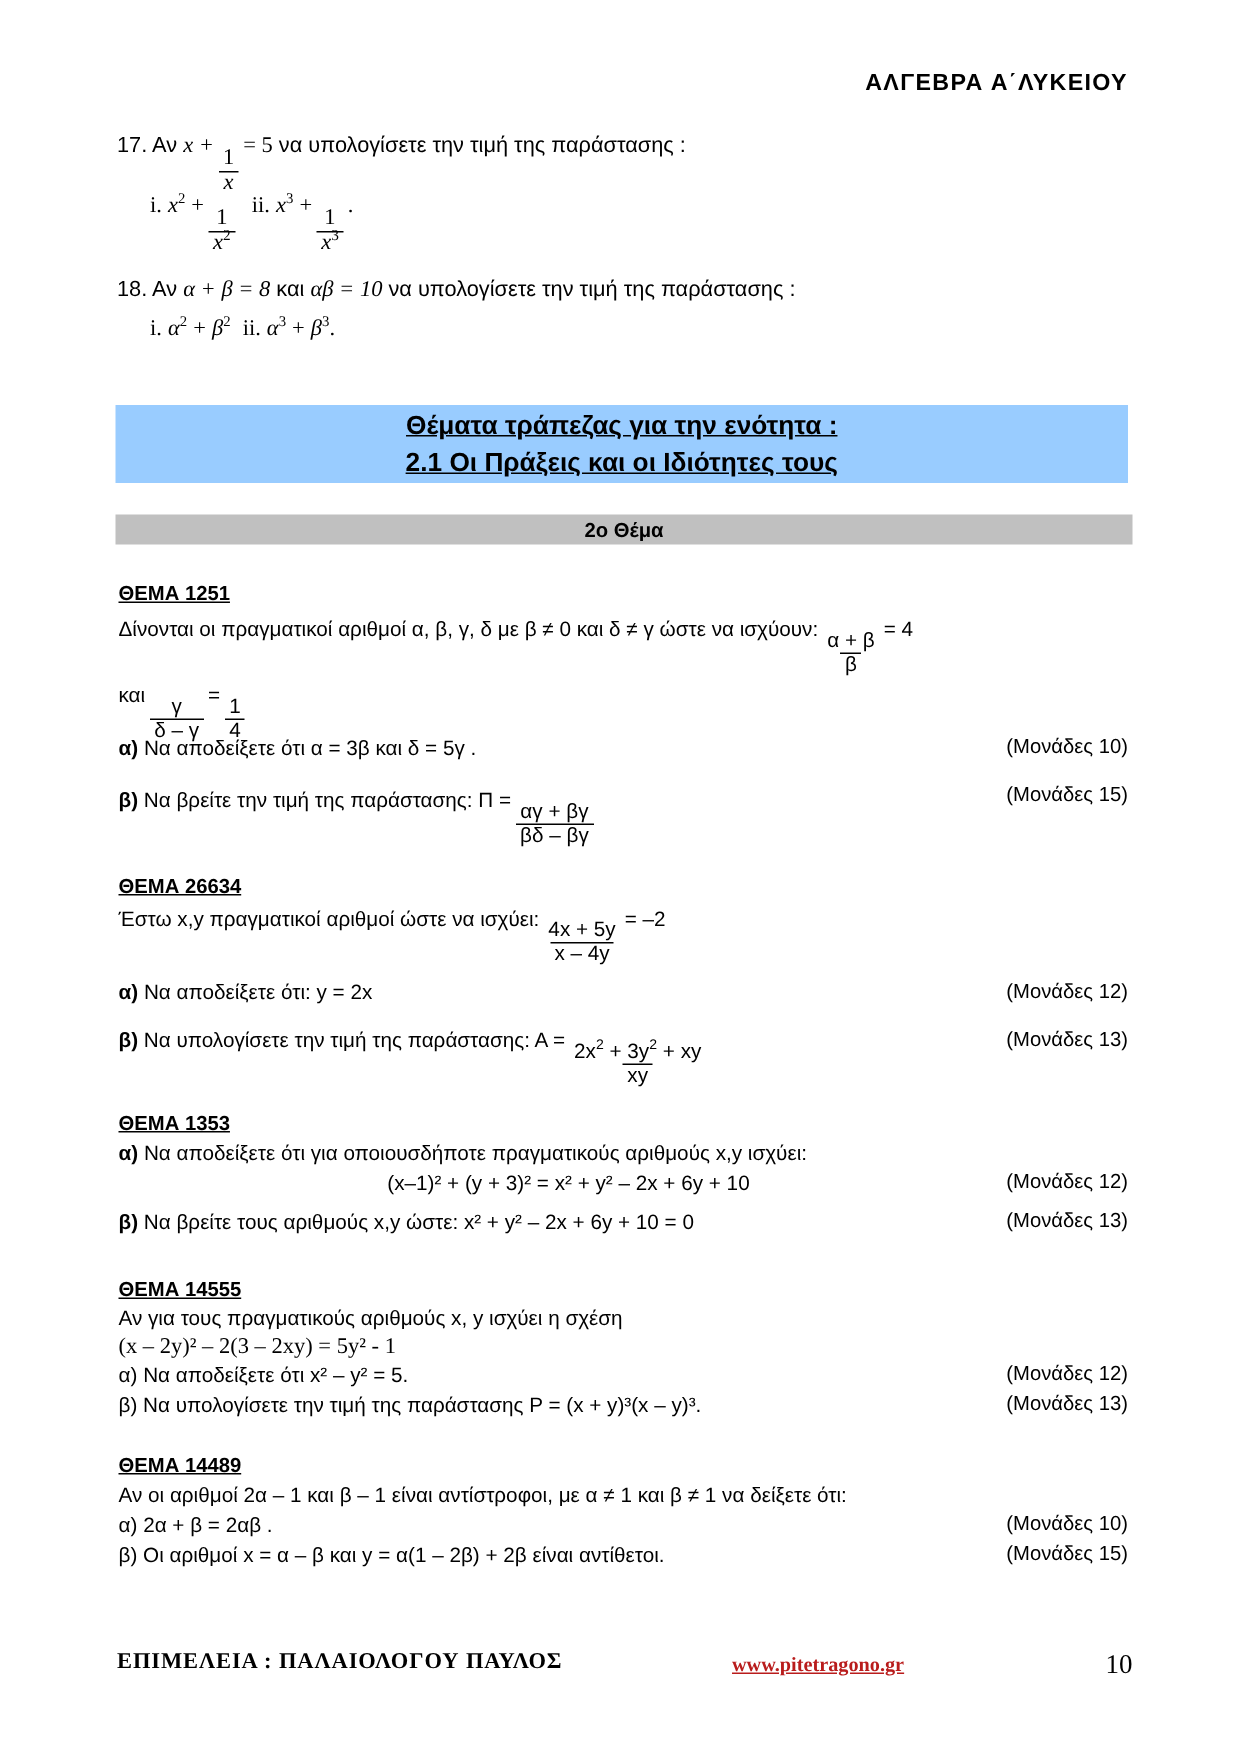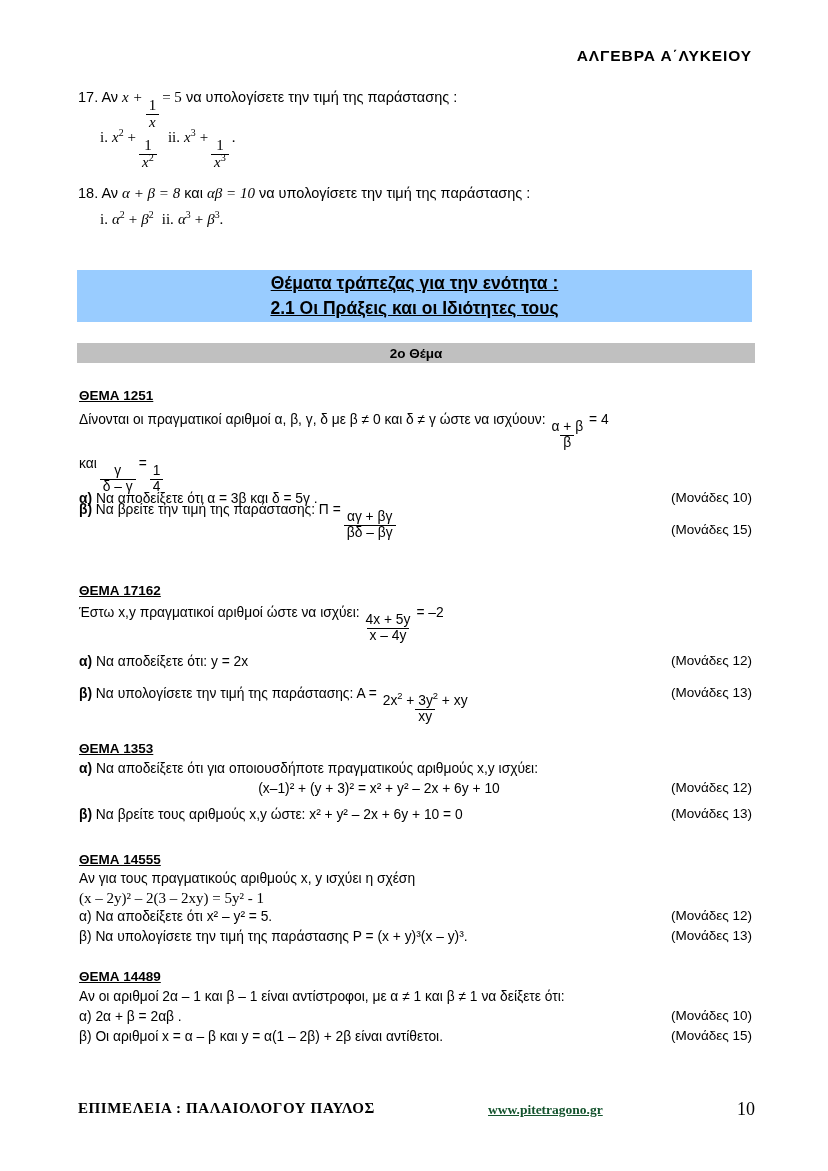--- a/index.html
+++ b/index.html
@@ -115,21 +115,21 @@
   }
   .lbl { font-weight: bold; }
 
   .blk { position: absolute; left: 79px; }
 
   
   #t1251      { top: 388px; }
   #t1251-l1   { top: 411px; left: 79px; width: 676px; }
   #t1251-l2   { top: 455px; left: 79px; }
   #t1251-a    { top: 490px; left: 79px; }
-  #t1251-b    { top: 501px; left: 79px; }
+  #t1251-b    { top: 525px; left: 79px; }
   #m1251a     { top: 490px; }
   #m1251b     { top: 522px; }
 
   #t14473     { top: 583px; }
   #t14473-l1  { top: 604px; left: 79px; }
   #t14473-a   { top: 653px; left: 79px; }
   #t14473-b   { top: 685px; left: 79px; }
   #m14473a    { top: 653px; }
   #m14473b    { top: 685px; }
 
@@ -161,21 +161,21 @@
     font-family: "Liberation Serif", serif;
     font-size: 15px;
     font-weight: bold;
     letter-spacing: 0.6px;
   }
   #footer-link {
     left: 488px; top: 1102px;
     font-family: "Liberation Serif", serif;
     font-size: 13.5px;
     font-weight: bold;
-    color: #14532d;
+    color: #b91c1c;
     text-decoration: underline;
   }
   #footer-page {
     left: 737px; top: 1099px;
     font-family: "Liberation Serif", serif;
     font-size: 18px;
   }
 </style>
 </head>
 <body>
@@ -265,21 +265,21 @@
 
   <div class="blk body-line" id="t1251-b">
     <span class="lbl">β)</span>
     <span>Να βρείτε την τιμή της παράστασης:  Π =</span><span class="frac" style="font-size:13.8px;text-align:right;">
         <span class="num">αγ + βγ</span>
         <span class="den">βδ – βγ</span>
       </span>
   </div>
   <div class="marks" id="m1251b">(Μονάδες 15)</div>
 
-  <div class="blk thema-head" id="t14473">ΘΕΜΑ 17162</div>
+  <div class="blk thema-head" id="t14473">ΘΕΜΑ 26634</div>
 
   <div class="blk body-line" id="t14473-l1">
     <span>Έστω x,y πραγματικοί αριθμοί ώστε να ισχύει:</span><span class="frac" style="font-size:13.8px;">
         <span class="num">4x + 5y</span>
         <span class="den">x – 4y</span>
       </span><span>= –2</span>
   </div>
 
   <div class="blk body-line" id="t14473-a">
     <span class="lbl">α)</span>

